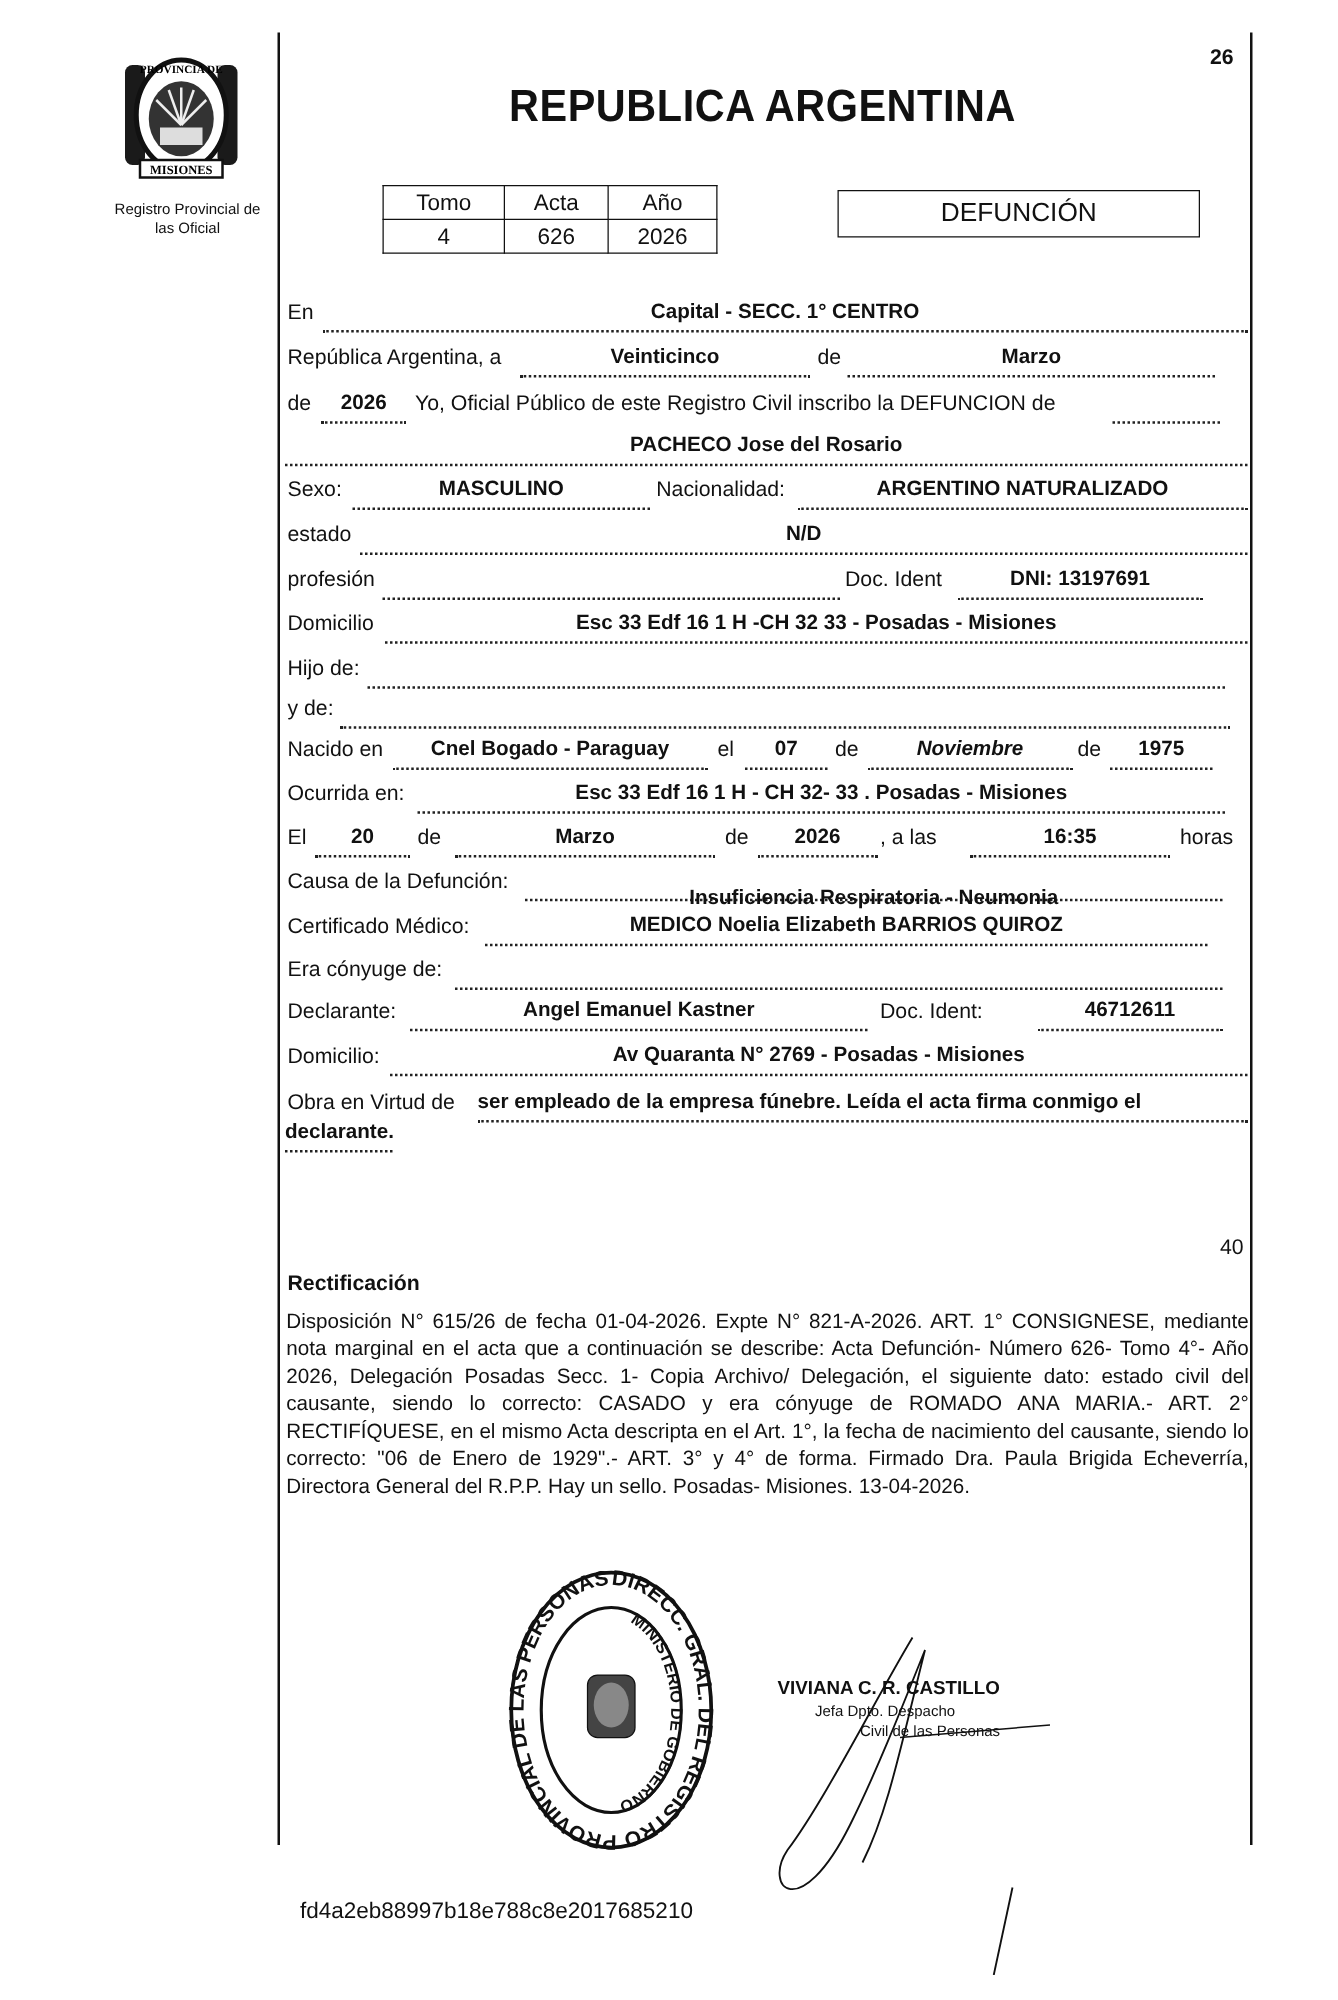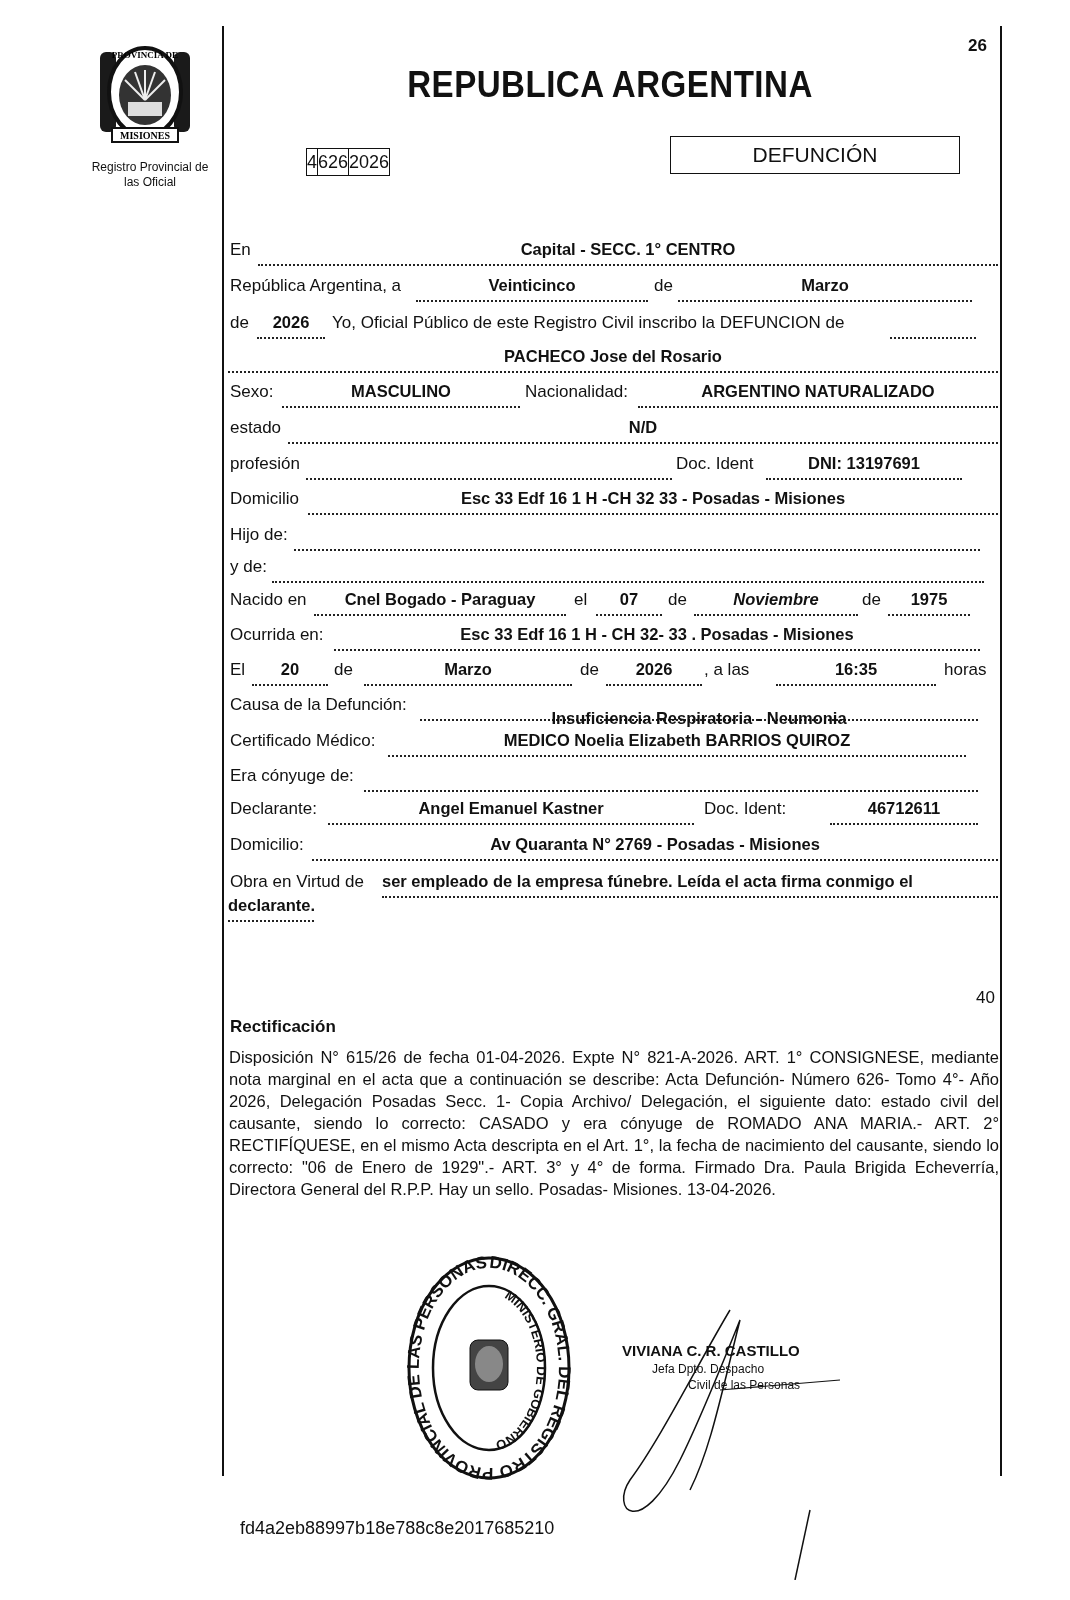--- a/index.html
+++ b/index.html
@@ -5,21 +5,21 @@
   html, body { margin: 0; padding: 0; background: #ffffff; }
   body { width: 1070px; height: 1600px; position: relative; overflow: hidden; color: #111; font-family: "Liberation Sans", sans-serif; }
   .abs { position: absolute; }
   .vline { position: absolute; width: 2px; background: #111; }
   .logo-box { left: 90px; top: 40px; width: 110px; height: 110px; }
   .reg-label { left: 70px; top: 160px; width: 160px; text-align: center; font-size: 12px; line-height: 15px; }
   .page-num { font-size: 17px; font-weight: bold; }
   .title { left: 300px; top: 64px; width: 620px; text-align: center; font-size: 36px; font-weight: bold; letter-spacing: 0.5px; transform: scaleX(0.92); }
   table.tav { position: absolute; left: 306px; top: 148px; border-collapse: collapse; font-size: 18px; }
   table.tav td { border: 1.5px solid #111; text-align: center; height: 26px; padding: 0; }
-  .deft { left: 670px; top: 136px; width: 288px; height: 36px; border: 1.5px solid #111; text-align: center; line-height: 36px; font-size: 21px; }
+  .deft { left: 670px; top: 152px; width: 288px; height: 36px; border: 1.5px solid #111; text-align: center; line-height: 36px; font-size: 21px; }
   .row { position: absolute; left: 230px; font-size: 17px; height: 26px; }
   .lbl { position: absolute; white-space: nowrap; }
   .fld { position: absolute; border-bottom: 2px dotted #222; height: 24px; }
   .val { position: absolute; font-weight: bold; font-size: 16.5px; white-space: nowrap; text-align: center; }
   .rect-title { left: 230px; top: 1017px; font-size: 17px; font-weight: bold; }
   .rect-body { left: 229px; top: 1046px; width: 770px; font-size: 16.5px; line-height: 22px; text-align: justify; }
   .hash { left: 240px; top: 1518px; font-size: 18px; }
 </style>
 </head>
 <body>
@@ -49,20 +49,25 @@
 </div>
 
 <div class="vline" style="left:222px; top:26px; height:1450px;"></div>
 <div class="vline" style="left:1000px; top:26px; height:1450px;"></div>
 
 <div class="abs page-num" style="left:968px; top:36px;">26</div>
 <div class="abs title">REPUBLICA ARGENTINA</div>
 
 <table class="tav">
   <tbody>
+      <tr>
+    <td style="width:96px">Tomo</td>
+    <td style="width:82px">Acta</td>
+    <td style="width:86px">Año</td>
+  </tr>
   <tr>
     <td>4</td>
     <td>626</td>
     <td>2026</td>
   </tr>
 </tbody>
   </table>
 <div class="abs deft">DEFUNCIÓN</div>
 
 <div class="row" style="top:240px;">

